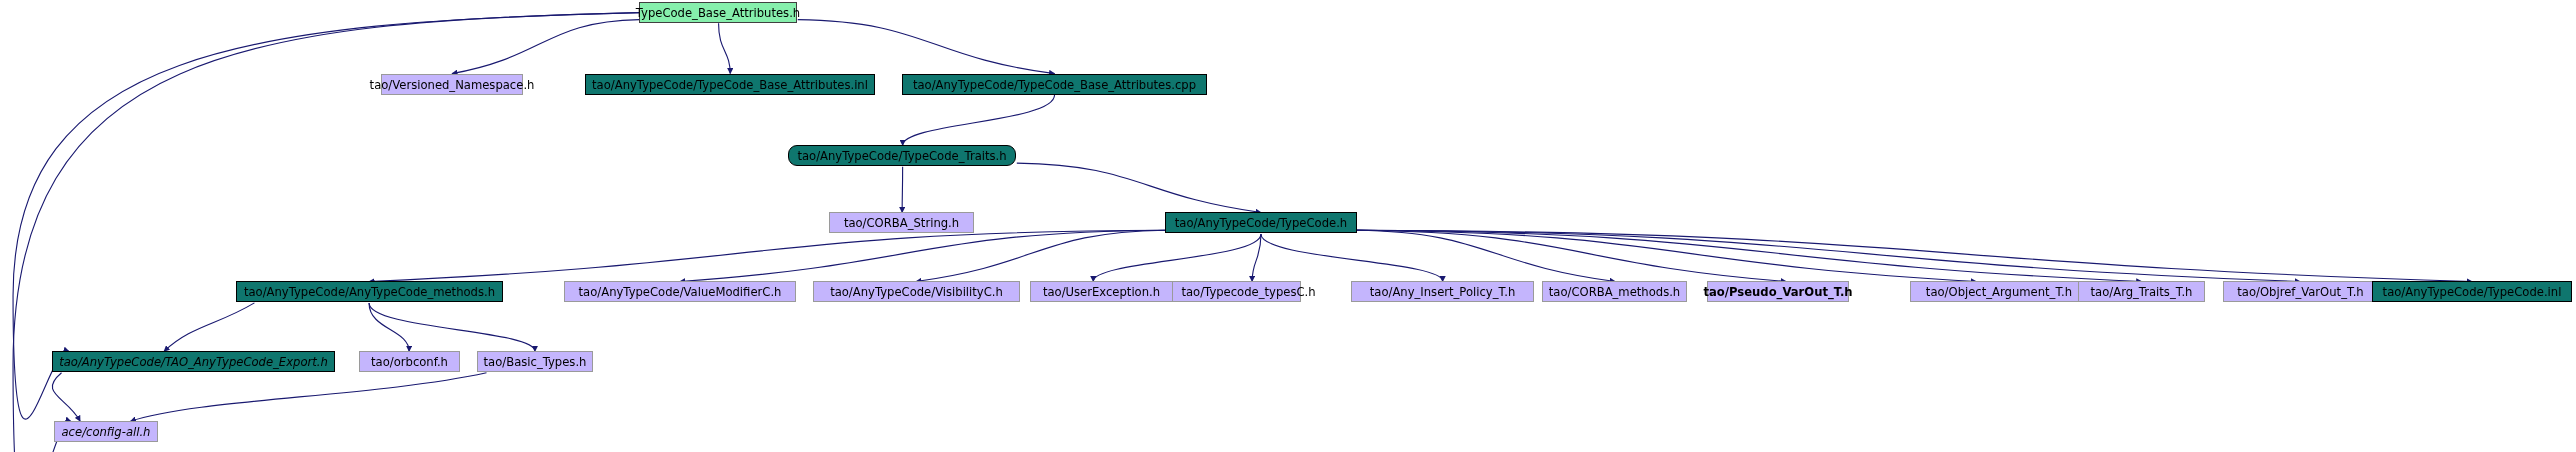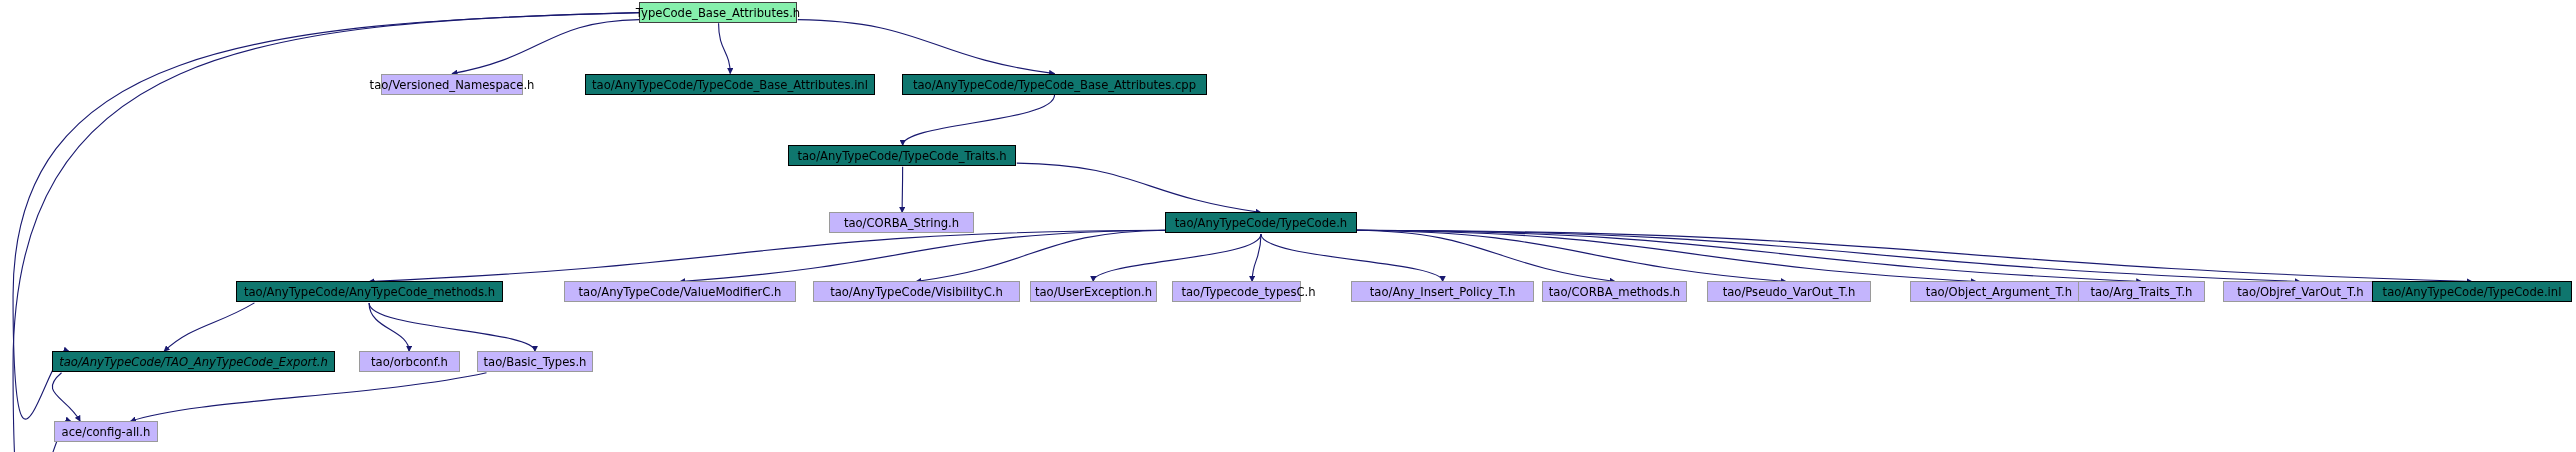--- a/index.html
+++ b/index.html
@@ -56,51 +56,51 @@
       </div>
       <div class="node plain" style="left: 381px; top: 74px; width: 142px;">
         <span>tao/Versioned_Namespace.h</span>
       </div>
       <div class="node strong" style="left: 585px; top: 74px; width: 290px;">
         <span>tao/AnyTypeCode/TypeCode_Base_Attributes.inl</span>
       </div>
       <div class="node strong" style="left: 902px; top: 74px; width: 305px;">
         <span>tao/AnyTypeCode/TypeCode_Base_Attributes.cpp</span>
       </div>
-      <div class="node strong" style="left: 788px; top: 145px; width: 228px;">
+      <div class="node strong" style="left: 788px; top: 145px; width: 228px; border-radius: 9px;">
         <span>tao/AnyTypeCode/TypeCode_Traits.h</span>
       </div>
       <div class="node plain" style="left: 829px; top: 212px; width: 145px;">
         <span>tao/CORBA_String.h</span>
       </div>
       <div class="node strong" style="left: 1165px; top: 212px; width: 192px;">
         <span>tao/AnyTypeCode/TypeCode.h</span>
       </div>
       <div class="node strong" style="left: 236px; top: 281px; width: 267px;">
         <span>tao/AnyTypeCode/AnyTypeCode_methods.h</span>
       </div>
       <div class="node plain" style="left: 564px; top: 281px; width: 232px;">
         <span>tao/AnyTypeCode/ValueModifierC.h</span>
       </div>
       <div class="node plain" style="left: 813px; top: 281px; width: 207px;">
         <span>tao/AnyTypeCode/VisibilityC.h</span>
       </div>
-      <div class="node plain" style="left: 1030px; top: 281px; width: 127px; justify-content: center;">
+      <div class="node plain" style="left: 1030px; top: 281px; width: 143px; justify-content: center;">
         <span>tao/UserException.h</span>
       </div>
       <div class="node plain" style="left: 1172px; top: 281px; width: 129px; padding-left: 24px;">
         <span>tao/Typecode_typesC.h</span>
       </div>
       <div class="node plain" style="left: 1351px; top: 281px; width: 183px;">
         <span>tao/Any_Insert_Policy_T.h</span>
       </div>
       <div class="node plain" style="left: 1542px; top: 281px; width: 145px;">
         <span>tao/CORBA_methods.h</span>
       </div>
-      <div class="node plain" style="left: 1707px; top: 281px; width: 164px;">
+      <div class="node plain" style="left: 1707px; top: 281px; width: 142px; font-weight: bold;">
         <span>tao/Pseudo_VarOut_T.h</span>
       </div>
       <div class="node plain" style="left: 1887px; top: 281px; width: 178px; margin-left: 23px;">
         <span>tao/Object_Argument_T.h</span>
       </div>
       <div class="node plain" style="left: 2078px; top: 281px; width: 127px;">
         <span>tao/Arg_Traits_T.h</span>
       </div>
       <div class="node plain" style="left: 2223px; top: 281px; width: 155px;">
         <span>tao/Objref_VarOut_T.h</span>
@@ -110,18 +110,18 @@
       </div>
       <div class="node strong" style="left: 52px; top: 351px; width: 283px; font-style: italic;">
         <span>tao/AnyTypeCode/TAO_AnyTypeCode_Export.h</span>
       </div>
       <div class="node plain" style="left: 359px; top: 351px; width: 101px;">
         <span>tao/orbconf.h</span>
       </div>
       <div class="node plain" style="left: 477px; top: 351px; width: 116px;">
         <span>tao/Basic_Types.h</span>
       </div>
-      <div class="node plain" style="left: 54px; top: 421px; width: 104px;">
+      <div class="node plain" style="left: 54px; top: 421px; width: 104px; font-style: italic;">
         <span>ace/config-all.h</span>
       </div>
     </div>
 </div>
 
 
 </body></html>

